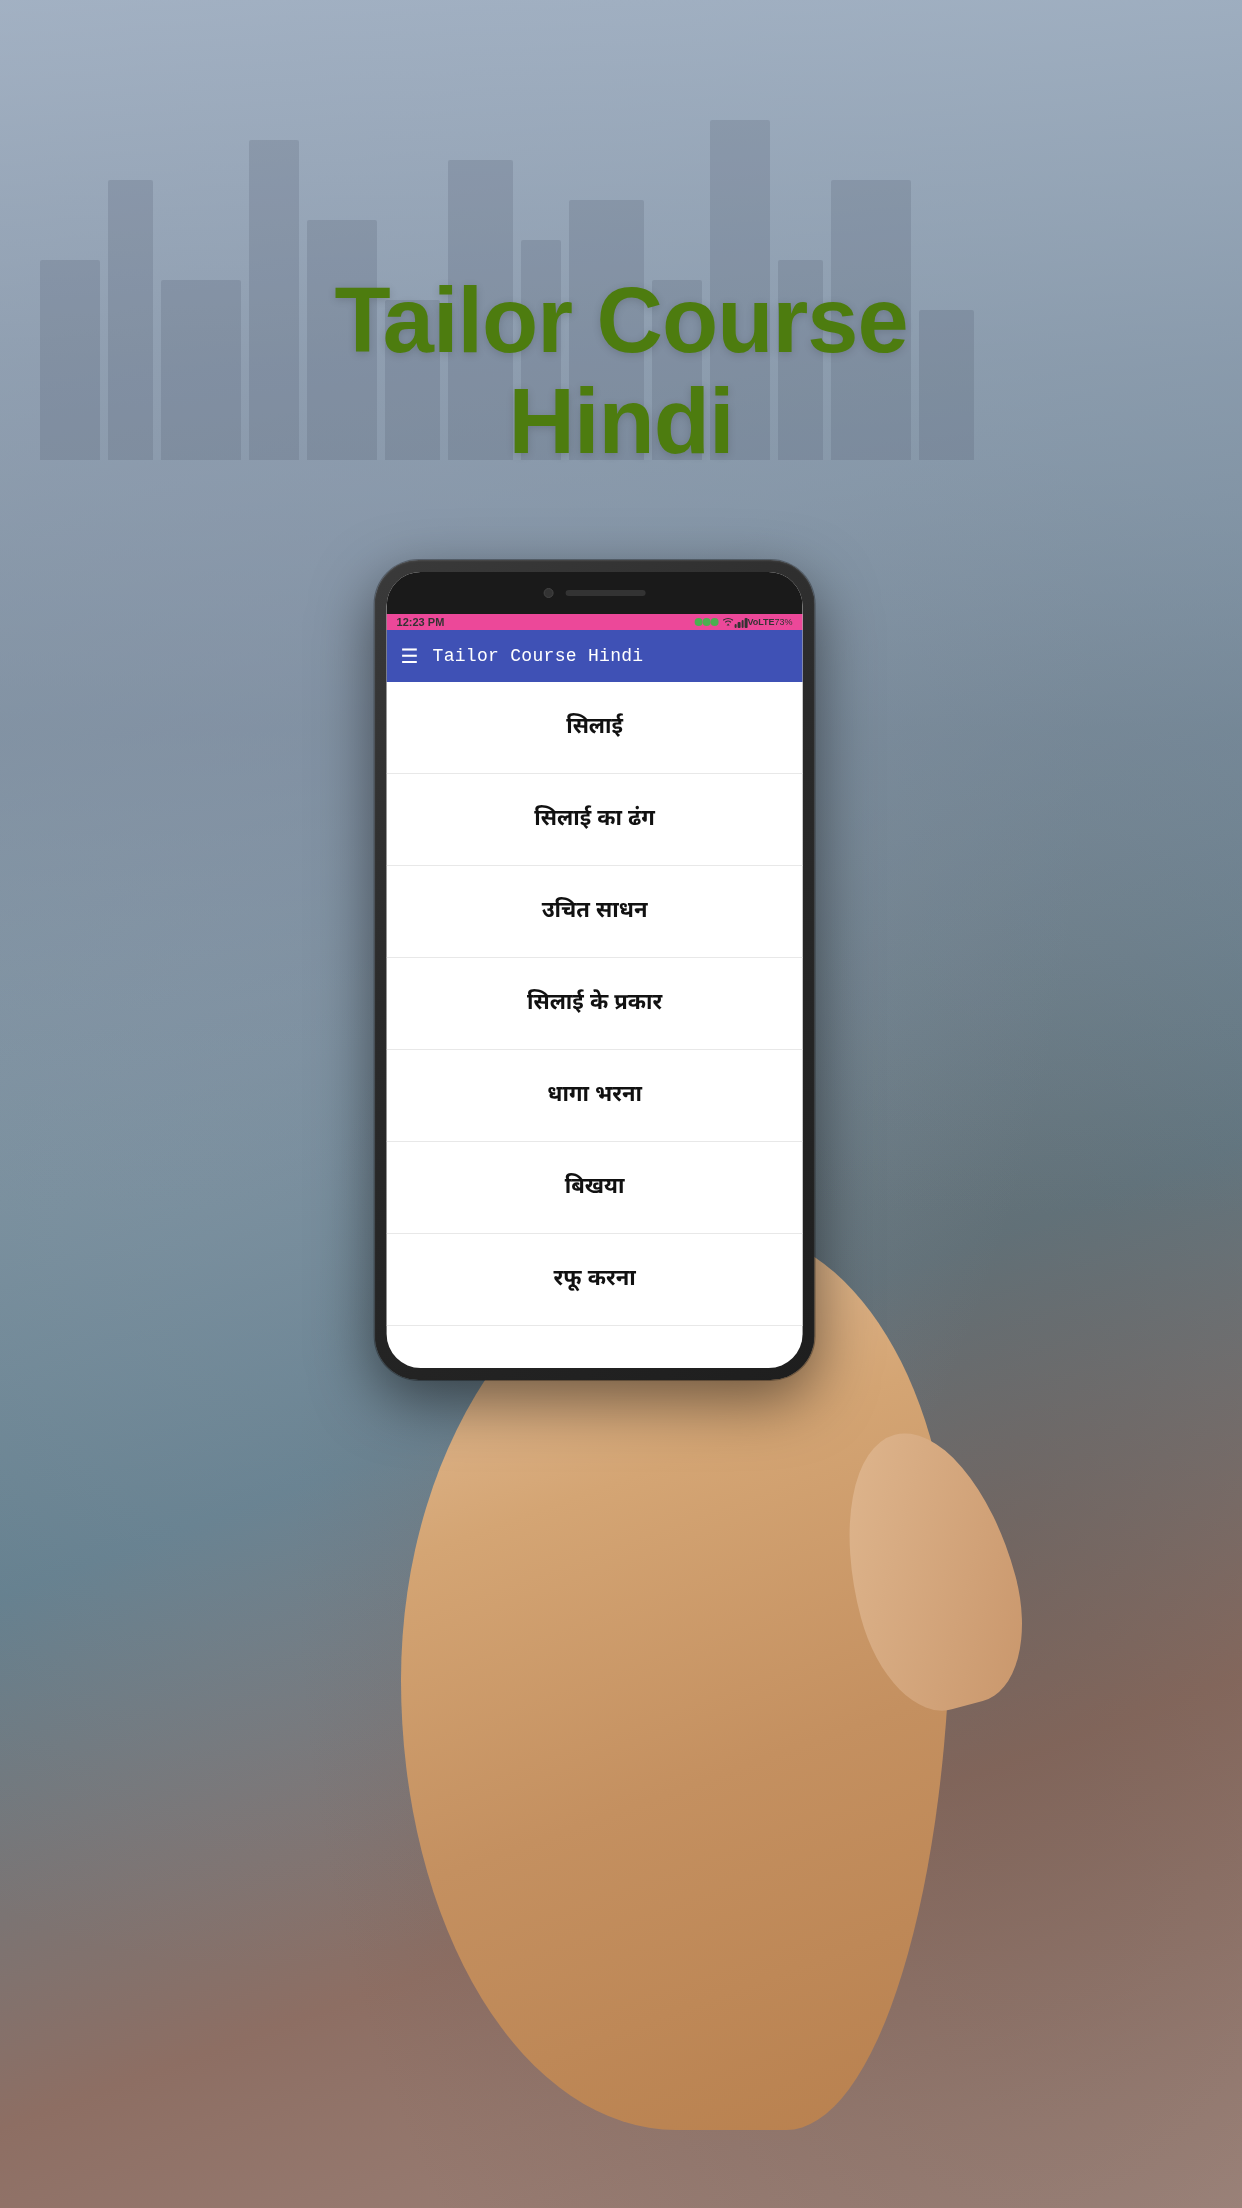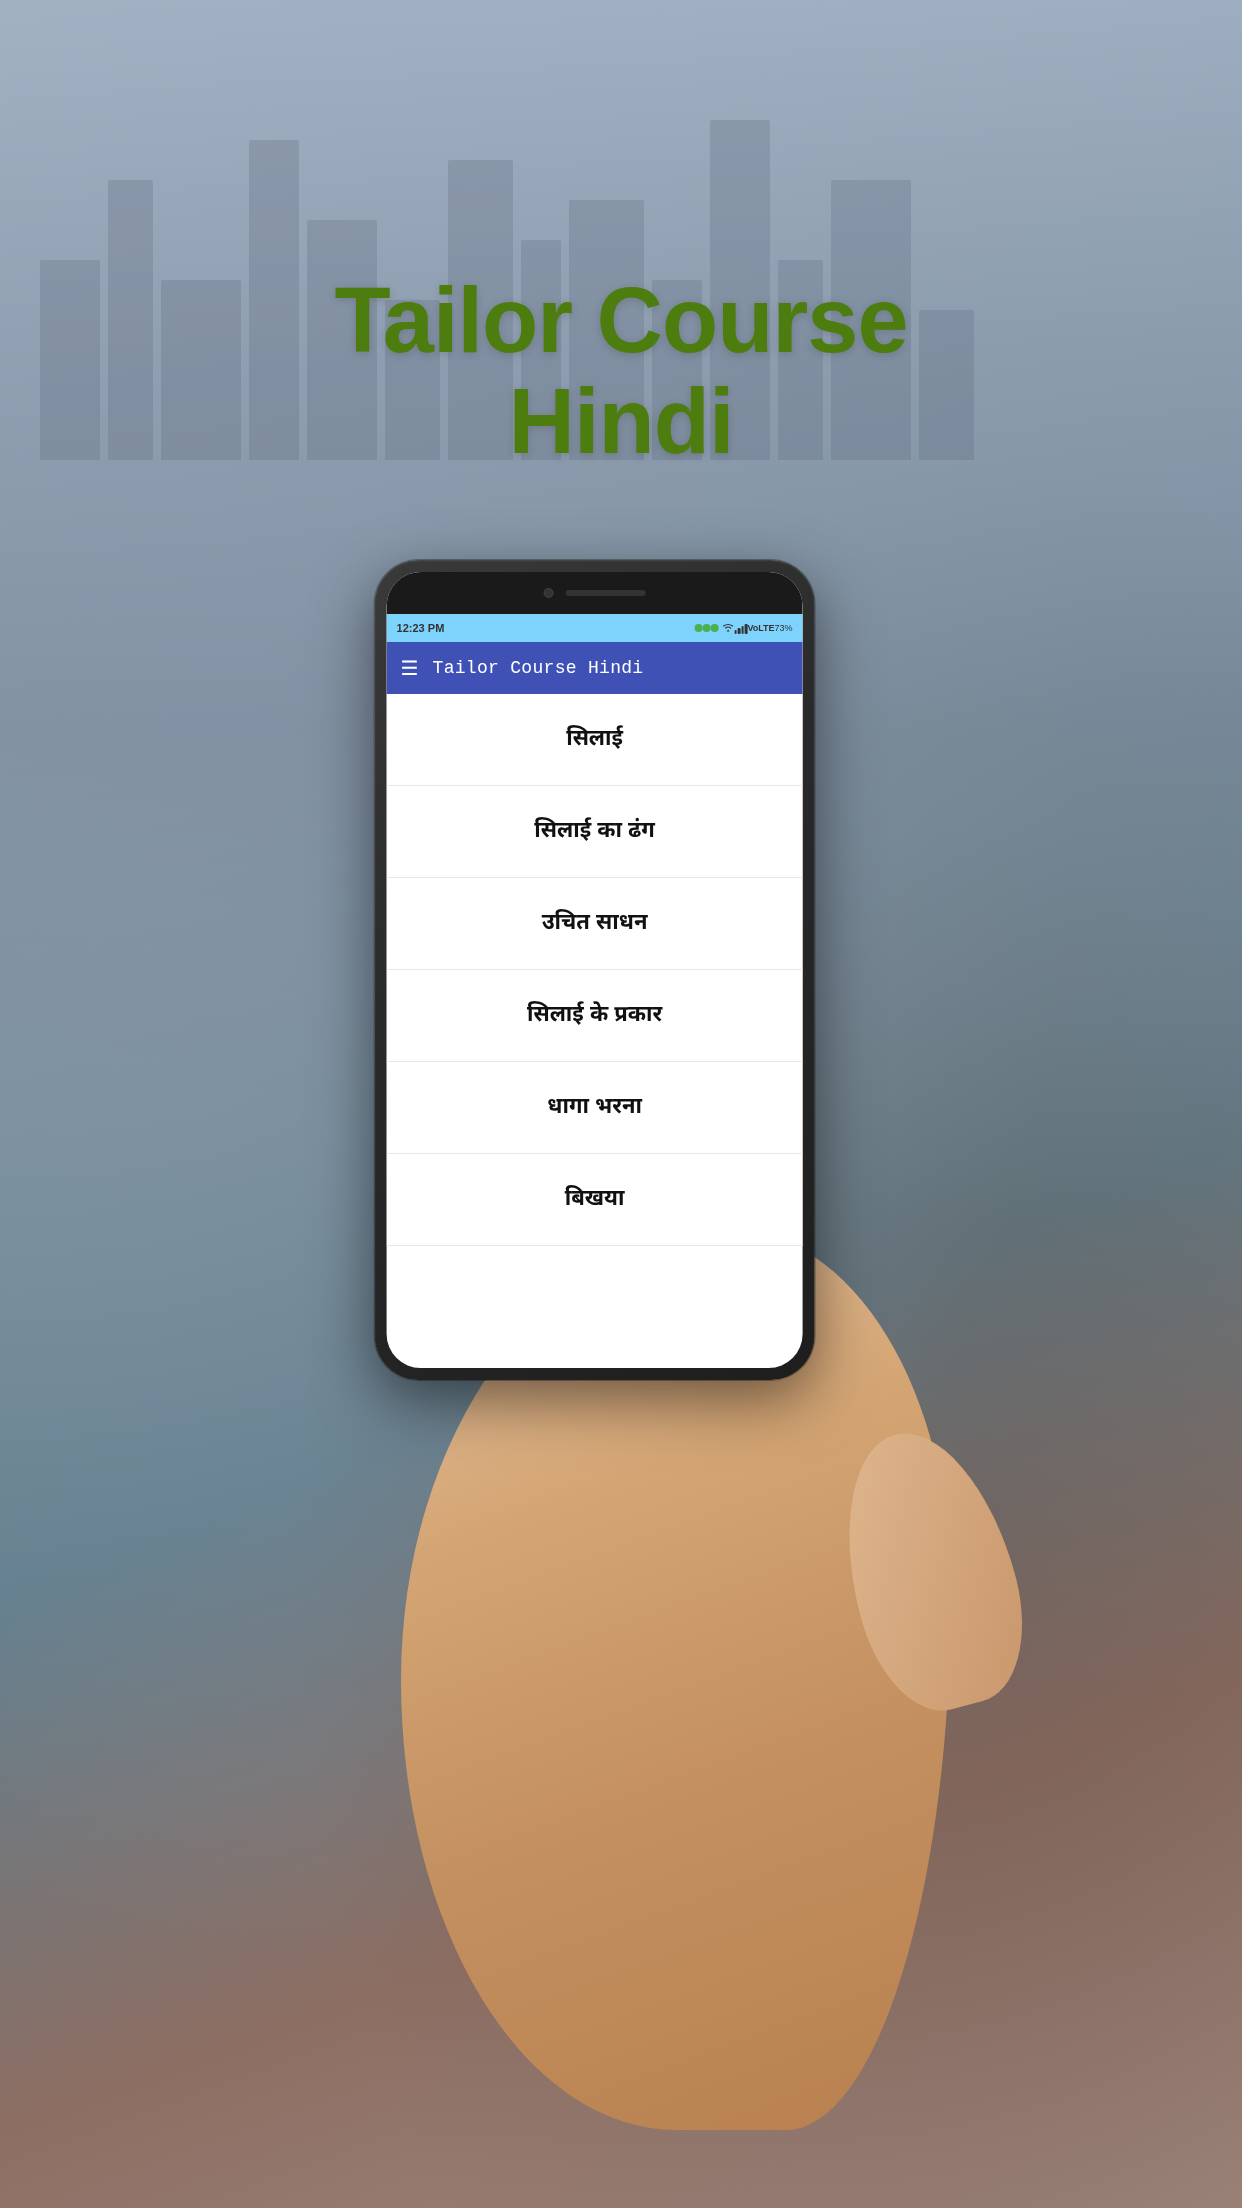--- a/index.html
+++ b/index.html
@@ -180,22 +180,22 @@
 
     .speaker-bar {
       width: 80px;
       height: 6px;
       background: #333;
       border-radius: 3px;
     }
 
     
     .status-bar {
-      background: #7dd3fc;
-      height: 28px;
+      background: #ec4899;
+      height: 16px;
       display: flex;
       align-items: center;
       justify-content: space-between;
       padding: 0 10px;
       font-size: 11px;
       color: #333;
     }
 
     .status-left {
       font-weight: 600;
@@ -377,20 +377,23 @@
           </div>
 
           <div class="menu-item">
             <span class="menu-item-text">धागा भरना</span>
           </div>
 
           <div class="menu-item">
             <span class="menu-item-text">बिखया</span>
           </div>
 
+          <div class="menu-item">
+            <span class="menu-item-text">रफू करना</span>
+          </div>
 
         </div>
 
       </div>
     </div>
   </div>
 
 </div>
 
 </body></html>

